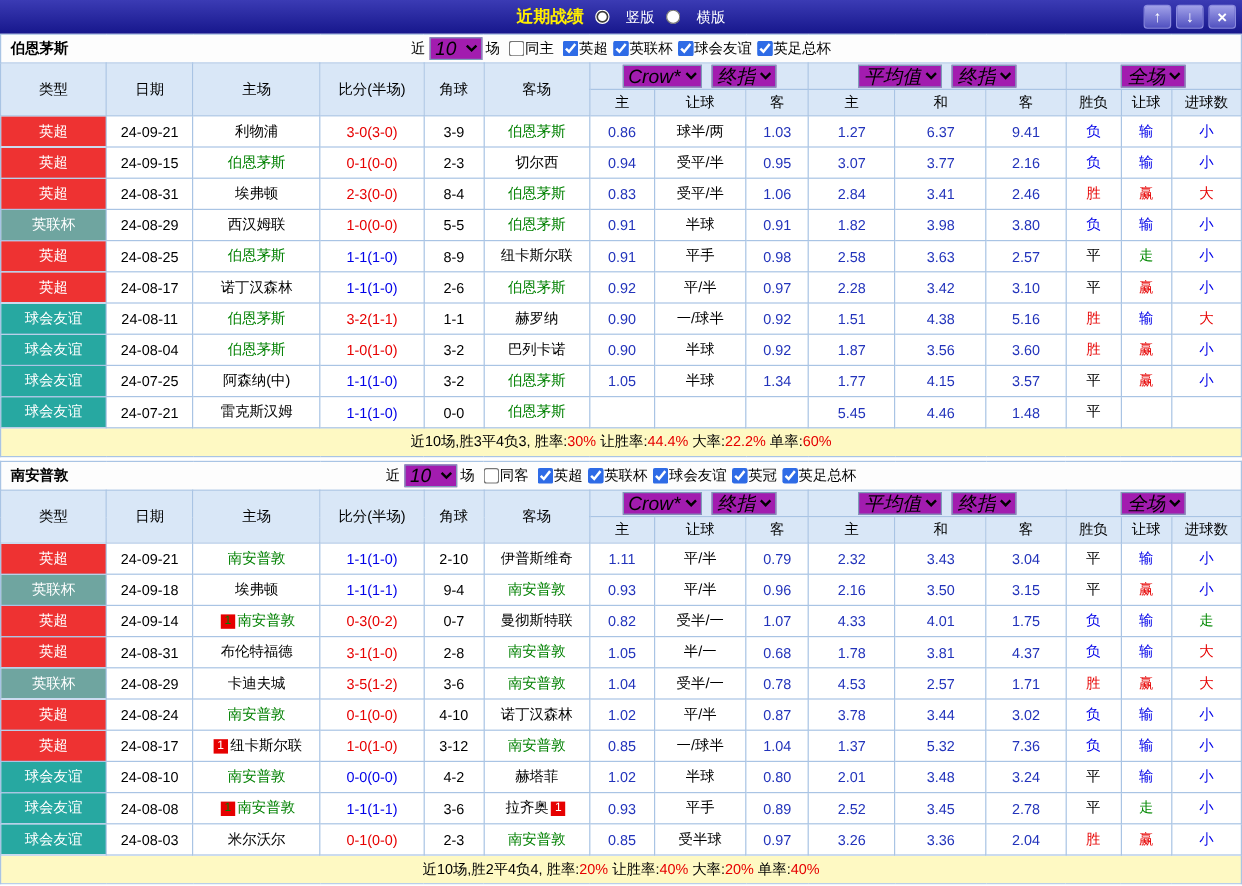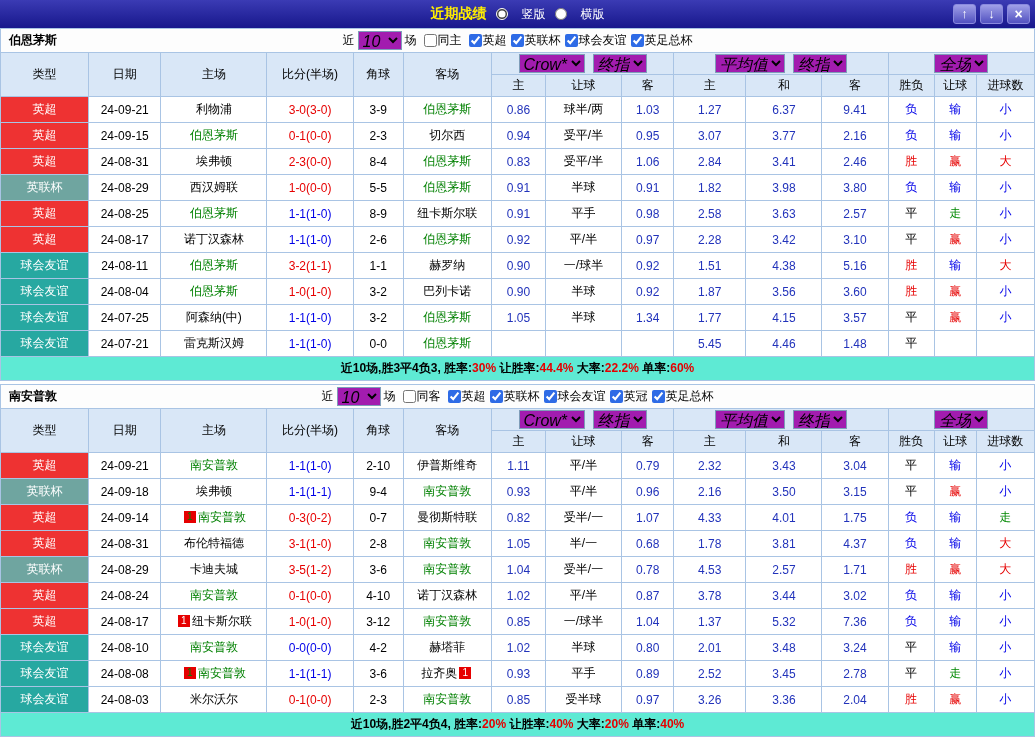--- a/index.html
+++ b/index.html
@@ -50,21 +50,21 @@
   td.team.green span { color: #008000; }
   .c-red { color: #e60000; }
   .c-blue { color: #0000e8; }
   .c-green { color: #008800; }
   .c-black { color: #000; }
   .num { color: #2233bb; }
   .red1 {
     display: inline-block; width: 12px; height: 12px; line-height: 12px;
     background: #e60000; color: #fff; font-size: 10px; margin: 0 2px; vertical-align: 1px;
   }
-  tr.sum-row td { height: 24px; background: #5eead4; font-weight: bold; }
+  tr.sum-row td { height: 24px; background: #fef9c3; }
 </style>
 </head>
 <body>
 
 <div class="titlebar">
   <div class="tb-center">
     <span class="tb-title">近期战绩</span>
     <label class="tb-radio">
       <input type="radio" name="layout" checked="" style="">
       <span>竖版</span>

